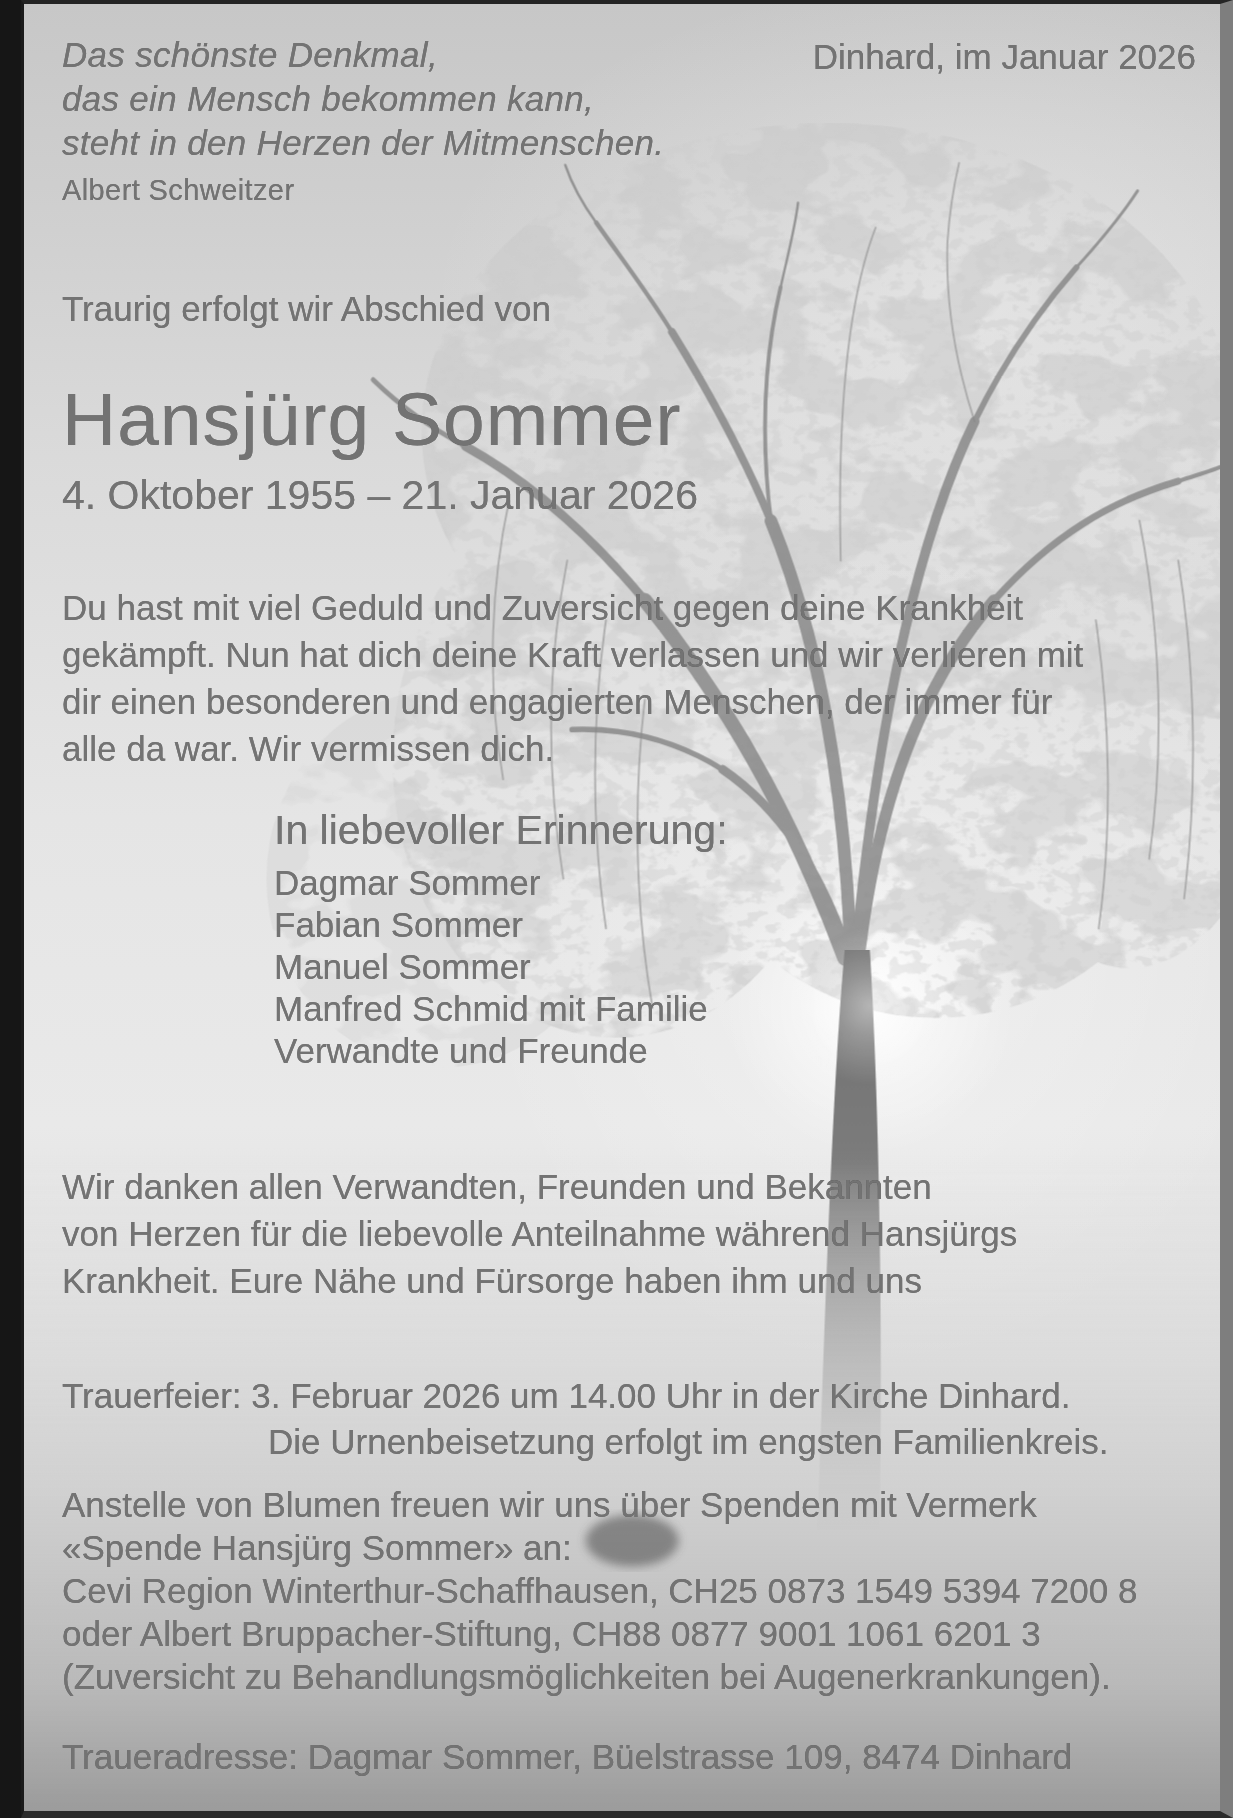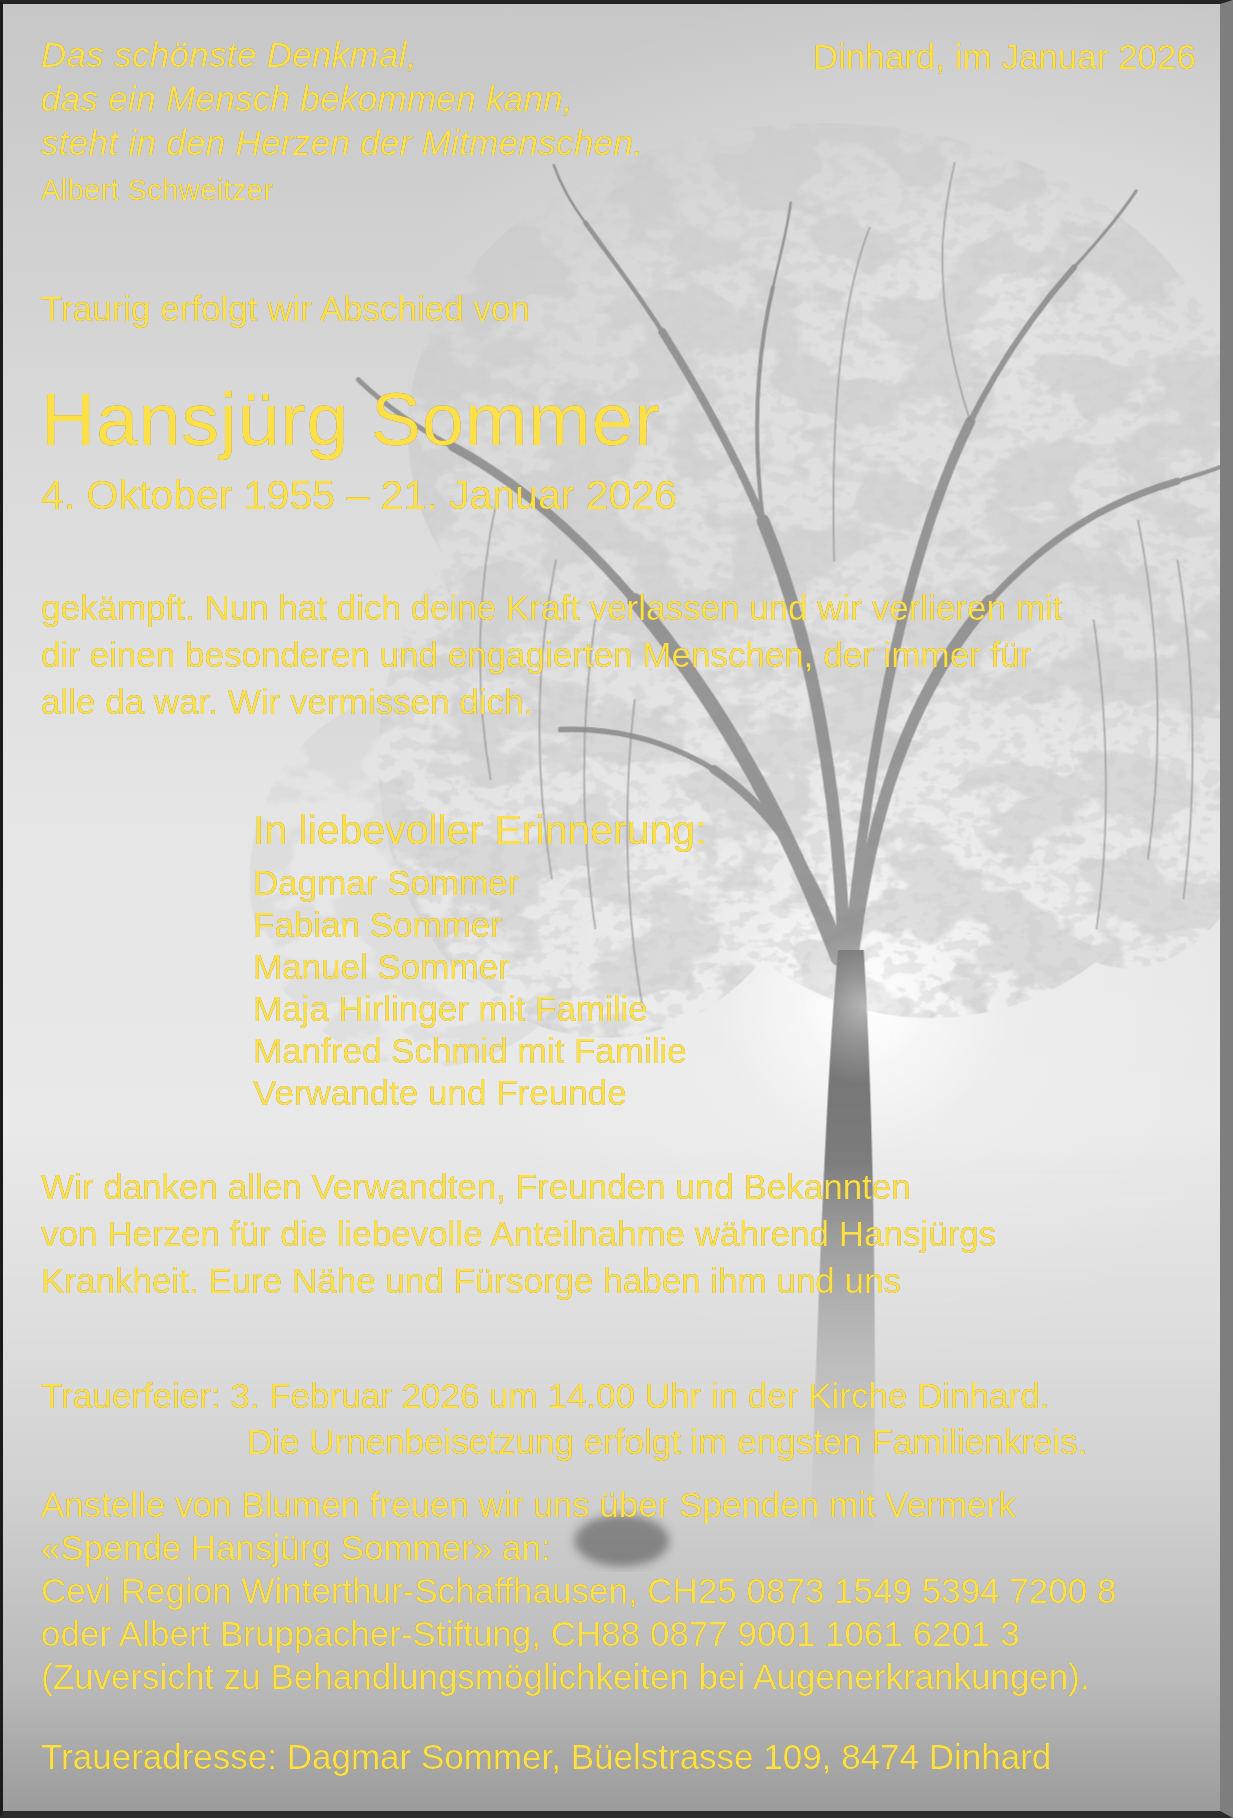--- a/index.html
+++ b/index.html
@@ -6,21 +6,22 @@
   body{width:1233px;height:1818px;background:#161616;position:relative}
 
   .sheet{
     position:absolute;inset:0;box-sizing:border-box;overflow:hidden;
     border-top:4px solid #242424;
     border-left:3px solid #1b1b1b;
     border-right:13px solid #7e7e7e;
     border-bottom:7px solid #2c2c2c;
     box-shadow:inset 3px 0 0 #9b9b9b;
     font-family:"Liberation Sans", sans-serif;
-    color:#fde047;
+    color:#737373;
+    margin-left:21px;
   }
 
   .bg{position:absolute;inset:0;width:100%;height:100%;display:block}
 
   .txt{position:absolute;left:38px;white-space:nowrap;text-shadow:0 0 .6px rgba(25,25,25,.55)}
   .quote{top:29px;font-size:35px;line-height:44px;font-style:italic;letter-spacing:.3px}
   .dateline{position:absolute;left:auto;right:24px;top:33px;font-size:35px}
   .attribution{top:170px;font-size:29px;letter-spacing:.4px}
   .intro{top:285px;font-size:35px}
   .deceased-name{top:378px;font-size:75px;line-height:1;letter-spacing:1px}
@@ -163,32 +164,32 @@
 
   <div class="txt attribution">Albert Schweitzer</div>
 
   <div class="txt intro">Traurig erfolgt wir Abschied von</div>
 
   <div class="txt deceased-name">Hansjürg Sommer</div>
 
   <div class="txt lifespan">4. Oktober 1955 – 21. Januar 2026</div>
 
   <div class="txt tribute">
+    <div>Du hast mit viel Geduld und Zuversicht gegen deine Krankheit</div>
     <div>gekämpft. Nun hat dich deine Kraft verlassen und wir verlieren mit</div>
     <div>dir einen besonderen und engagierten Menschen, der immer für</div>
     <div>alle da war. Wir vermissen dich.</div>
   </div>
 
   <div class="txt remember">In liebevoller Erinnerung:</div>
 
   <div class="txt mourners">
     <div>Dagmar Sommer</div>
     <div>Fabian Sommer</div>
     <div>Manuel Sommer</div>
-    <div>Maja Hirlinger mit Familie</div>
     <div>Manfred Schmid mit Familie</div>
     <div>Verwandte und Freunde</div>
   </div>
 
   <div class="txt thanks">
     <div>Wir danken allen Verwandten, Freunden und Bekannten</div>
     <div>von Herzen für die liebevolle Anteilnahme während Hansjürgs</div>
     <div>Krankheit. Eure Nähe und Fürsorge haben ihm und uns</div>
   </div>
 

